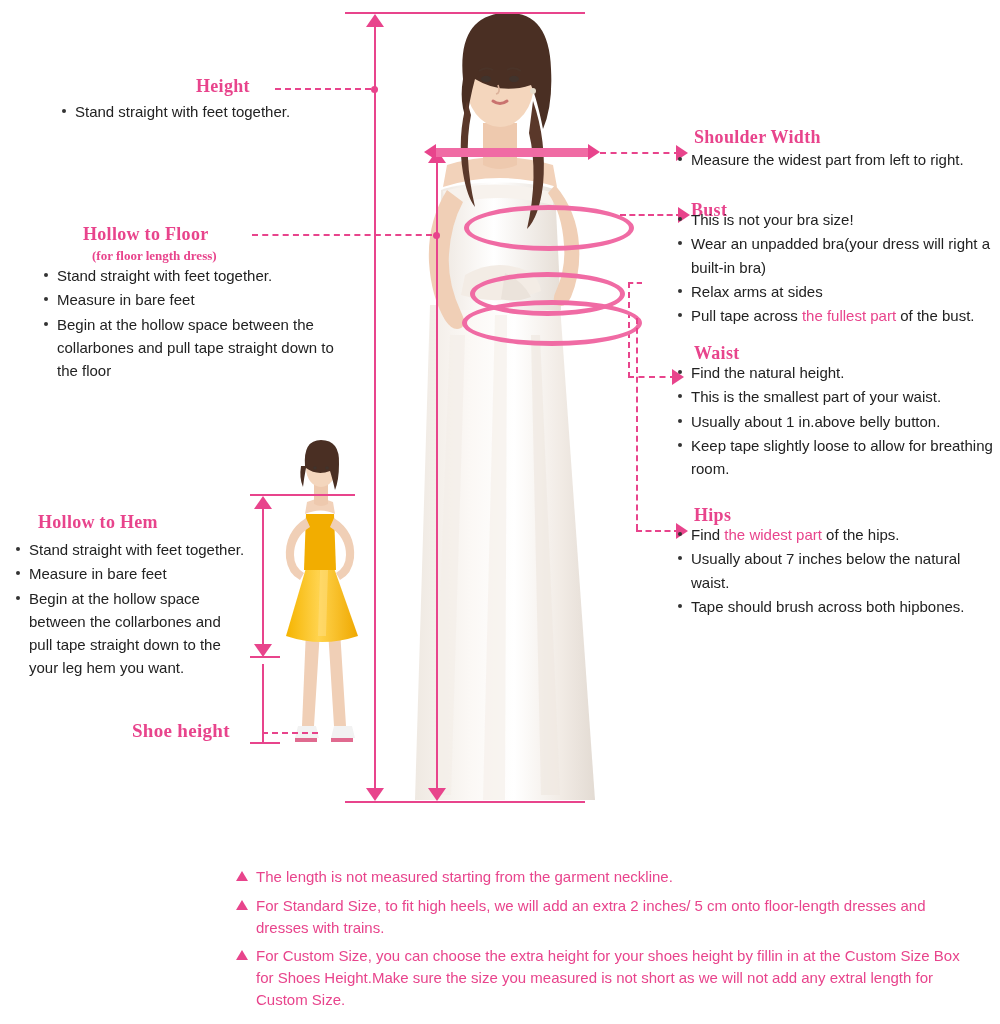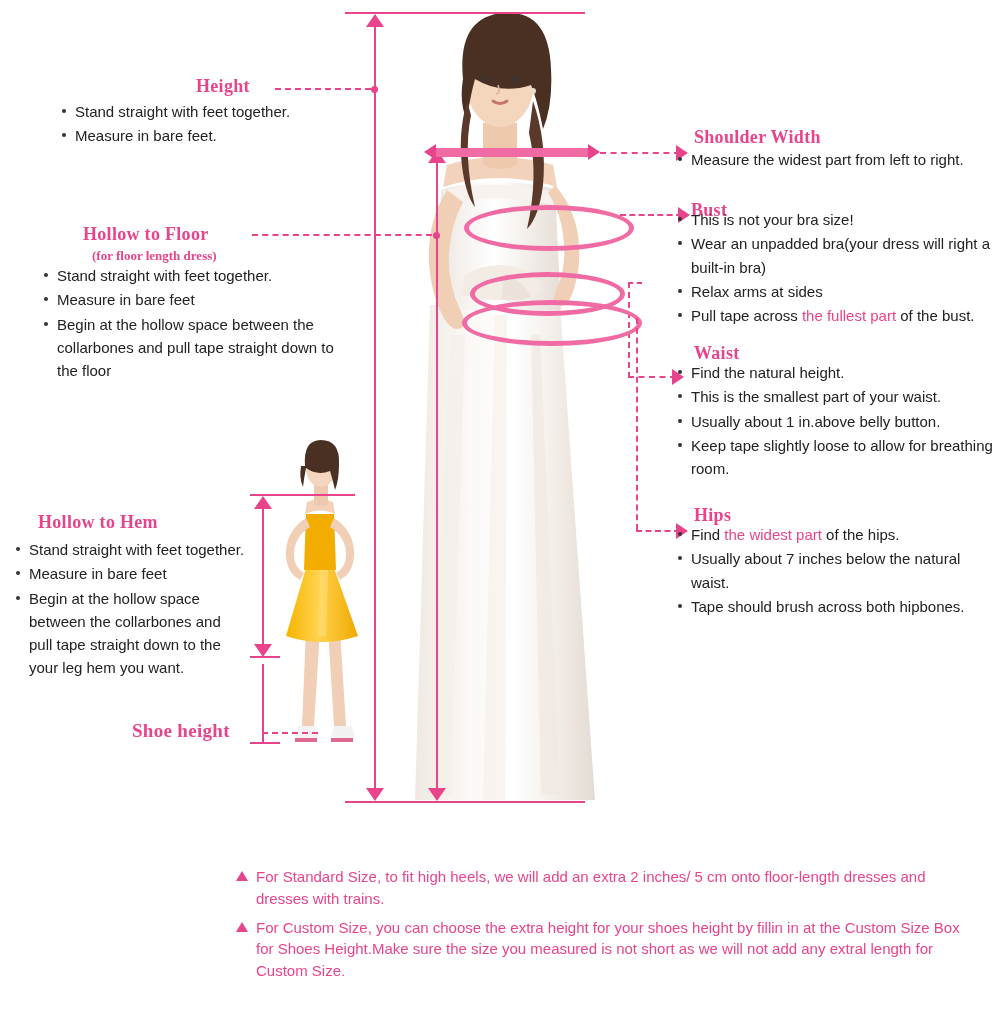--- a/index.html
+++ b/index.html
@@ -269,21 +269,20 @@
   <div class="abs arrow-down" style="left:254px; top:644px;"></div>
   <div class="abs hline" style="left:250px; top:656px; width:30px;"></div>
 
   <div class="abs vline" style="left:262px; top:664px; height:78px;"></div>
   <div class="abs hline" style="left:250px; top:742px; width:30px;"></div>
   <div class="abs dash-h" style="left:262px; top:732px; width:56px;"></div>
 
   <div class="abs heading" style="left:196px; top:76px;">Height</div>
   <ul class="abs bullets" style="left:60px; top:100px; width:300px;">
     <li>Stand straight with feet together.</li>
-    <li>Measure in bare feet.</li>
   </ul>
 
   <div class="abs heading" style="left:83px; top:224px;">Hollow to Floor</div>
   <div class="abs subheading" style="left:92px; top:248px;">(for floor length dress)</div>
   <ul class="abs bullets" style="left:42px; top:264px; width:300px;">
     <li>Stand straight with feet together.</li>
     <li>Measure in bare feet</li>
     <li>Begin at the hollow space between the collarbones and pull tape straight down to the floor</li>
   </ul>
 
@@ -318,20 +317,24 @@
   </ul>
 
   <div class="abs heading" style="left:694px; top:505px;">Hips</div>
   <ul class="abs bullets" style="left:676px; top:523px; width:320px;">
     <li><span>Find </span><span class="pink">the widest part</span><span> of the hips.</span></li>
     <li>Usually about 7 inches below the natural waist.</li>
     <li>Tape should brush across both hipbones.</li>
   </ul>
 
   <div class="abs notes" style="left:236px; top:866px; width:740px;">
+    <div class="note-row">
+      <span class="tri"></span>
+      <span>The length is not measured starting from the garment neckline.</span>
+    </div>
     <div class="note-row">
       <span class="tri"></span>
       <span>For Standard Size, to fit high heels, we will add an extra 2 inches/ 5  cm onto floor-length dresses and dresses with trains.</span>
     </div>
     <div class="note-row">
       <span class="tri"></span>
       <span>For Custom Size, you can choose the extra height for your shoes height by fillin in at the Custom Size Box for Shoes Height.Make sure the size you measured is not short as we will not add any extral length for Custom Size.</span>
     </div>
   </div>
 

